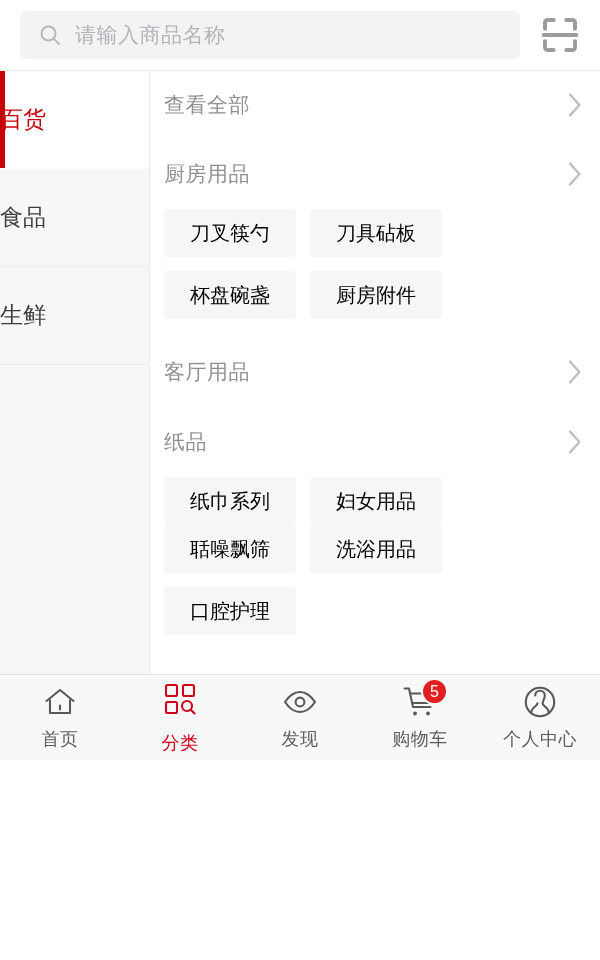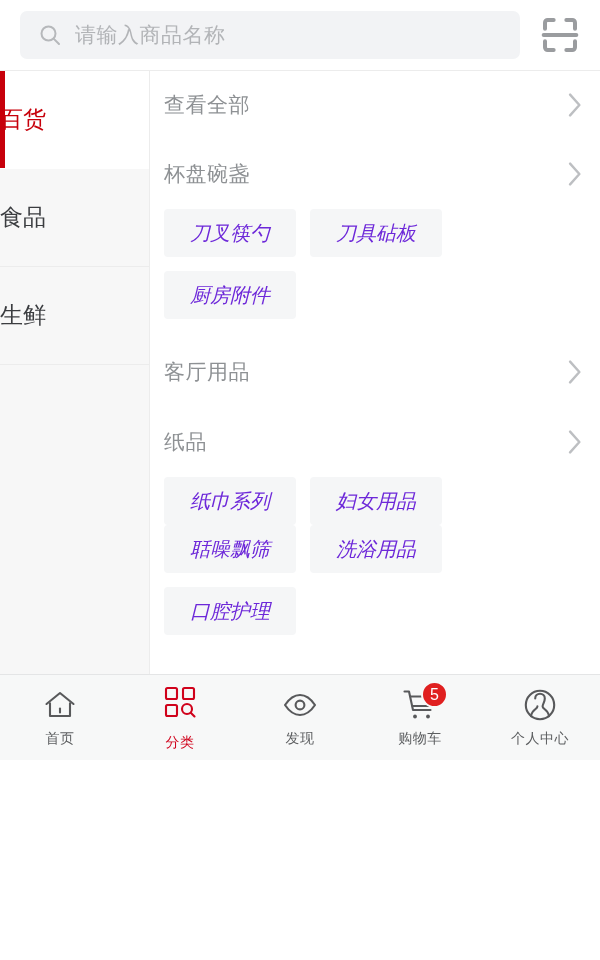--- a/index.html
+++ b/index.html
@@ -80,23 +80,22 @@
   .chev {
     width:14px; height:24px; flex:0 0 14px; display:block;
   }
   .chev path { stroke:#bdbfc2; fill:none; stroke-width:2.2; stroke-linecap:round; stroke-linejoin:round; }
 
   .chip-row { display:flex; flex-wrap:wrap; gap:14px; padding:0 14px 0 14px; }
   .chip {
     width:132px; height:48px;
     background:#f5f6f7; border-radius:4px;
     display:flex; align-items:center; justify-content:center;
-    font-size:20px; color:#6d28d9;
+    font-size:20px; color:#000000;
     cursor:pointer;
-    font-style:italic;
   }
   .chip-row + .section-head { margin-top:18px;justify-content:flex-end; }
 
   
   .tabbar {
     flex:0 0 86px; height:86px;
     background:#f7f8f8;
     border-top:1px solid #e4e5e6;
     display:flex; align-items:stretch;
   }
@@ -107,21 +106,21 @@
   }
   .tab-icon { width:36px; height:36px; display:block; position:relative; }
   .tab-icon svg { width:36px; height:36px; display:block; }
   .tab-icon svg path, .tab-icon svg circle, .tab-icon svg rect, .tab-icon svg line, .tab-icon svg ellipse {
     stroke:#58595b; fill:none; stroke-width:2.1; stroke-linecap:round; stroke-linejoin:round;
   }
   .tab.active .tab-icon svg path,
   .tab.active .tab-icon svg rect,
   .tab.active .tab-icon svg circle,
   .tab.active .tab-icon svg line { stroke:#d0021b; }
-  .tab-label { font-size:14px; color:#5c5e60; letter-spacing:.5px; }
+  .tab-label { font-size:18px; color:#5c5e60; letter-spacing:.5px; }
   .tab.active .tab-label { color:#d0021b;margin-top:7px; }
   .cart-badge {
     position:absolute; top:-6px; right:-10px;
     min-width:27px; height:27px; padding:0 6px;
     background:#e02020; color:#fff;
     border-radius:14px; font-size:16px;
     display:flex; align-items:center; justify-content:center;
     border:2px solid #f7f8f8;
   }
 </style>
@@ -166,28 +165,29 @@
     <div class="content">
 
       <div class="section-head first">
         <span class="section-title">查看全部</span>
         <svg class="chev" viewBox="0 0 12 22">
           <path d="M1.5 1.5 L10 11 L1.5 20.5"></path>
         </svg>
       </div>
 
       <div class="section-head">
-        <span class="section-title">杯盘碗盏</span>
+        <span class="section-title">厨房用品</span>
         <svg class="chev" viewBox="0 0 12 22">
           <path d="M1.5 1.5 L10 11 L1.5 20.5"></path>
         </svg>
       </div>
       <div class="chip-row">
         <div class="chip">刀叉筷勺</div>
         <div class="chip">刀具砧板</div>
+        <div class="chip">杯盘碗盏</div>
         <div class="chip">厨房附件</div>
       </div>
 
       <div class="section-head">
         <span class="section-title">客厅用品</span>
         <svg class="chev" viewBox="0 0 12 22">
           <path d="M1.5 1.5 L10 11 L1.5 20.5"></path>
         </svg>
       </div>
 

